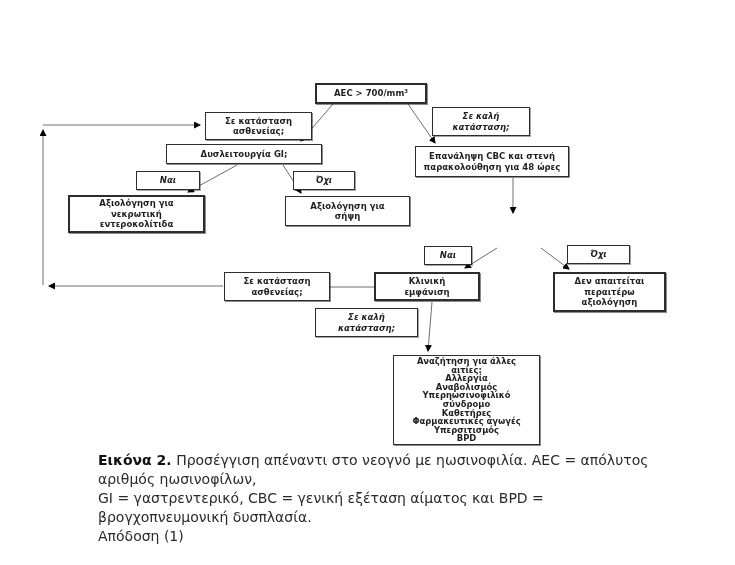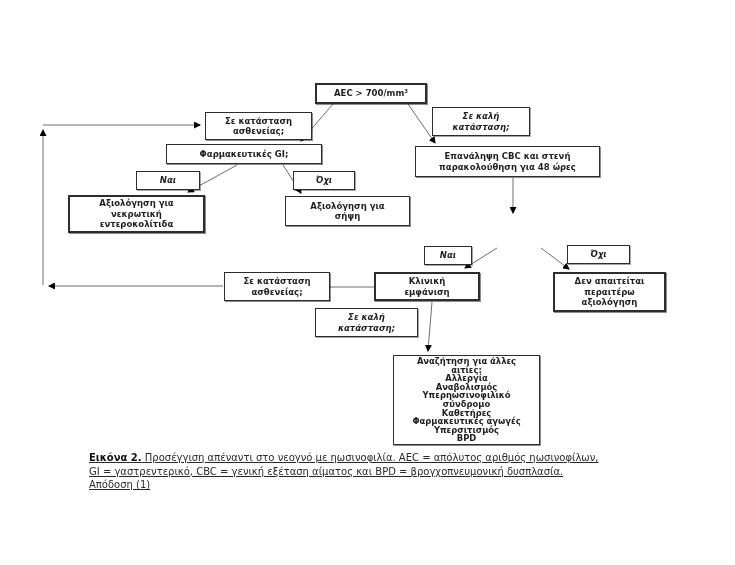--- a/index.html
+++ b/index.html
@@ -12,22 +12,22 @@
     border:1.6px solid #2d2d2d;box-shadow:1px 1px 0 rgba(0,0,0,0.45);
     display:flex;align-items:center;justify-content:center;text-align:center;
     font-weight:bold;font-size:8.5px;line-height:1.22;color:#1f1f1f;
     white-space:pre-line;padding:1px 2px;
   }
   .label-node{border-width:1.2px;box-shadow:1px 1px 0 rgba(0,0,0,0.35);font-style:italic;}
   .compact{line-height:1.02;font-size:8.4px;text-align:center;}
   svg.wires{position:absolute;left:0;top:0;pointer-events:none;}
   svg.wires line{stroke:#6e6e6e;stroke-width:1;}
   .caption{
-    position:absolute;left:89px;top:451px;width:575px;margin:0;
-    font-size:10px;line-height:1.36;color:#2a2a2a;white-space:pre-line;text-decoration:underline;
+    position:absolute;left:98px;top:451px;width:575px;margin:0;
+    font-size:14px;line-height:1.36;color:#2a2a2a;white-space:pre-line;
   }
   .caption b{color:#111;}
 </style>
 </head>
 <body>
 
 <div id="canvas">
 
   <svg class="wires" width="735" height="565">
     <defs>
@@ -50,23 +50,23 @@
   </svg>
 
   <div class="node" style="left:315px;top:83px;width:112px;height:21px;border-width:2px">AEC &gt; 700/mm³</div>
 
   <div class="node" style="left:205px;top:112px;width:107px;height:28px">Σε κατάσταση
 ασθενείας;</div>
 
   <div class="node label-node" style="left:432px;top:107px;width:98px;height:29px">Σε καλή
 κατάσταση;</div>
 
-  <div class="node" style="left:166px;top:144px;width:156px;height:20px">Φαρμακευτικές GI;</div>
+  <div class="node" style="left:166px;top:144px;width:156px;height:20px">Δυσλειτουργία GI;</div>
 
-  <div class="node" style="left:415px;top:146px;width:185px;height:31px">Επανάληψη CBC και στενή
+  <div class="node" style="left:415px;top:146px;width:154px;height:31px">Επανάληψη CBC και στενή
 παρακολούθηση για 48 ώρες</div>
 
   <div class="node label-node" style="left:136px;top:171px;width:64px;height:19px">Ναι</div>
 
   <div class="node label-node" style="left:293px;top:171px;width:62px;height:19px">Όχι</div>
 
   <div class="node" style="left:68px;top:195px;width:137px;height:38px;border-width:2px">Αξιολόγηση για
 νεκρωτική
 εντεροκολίτιδα</div>
 

